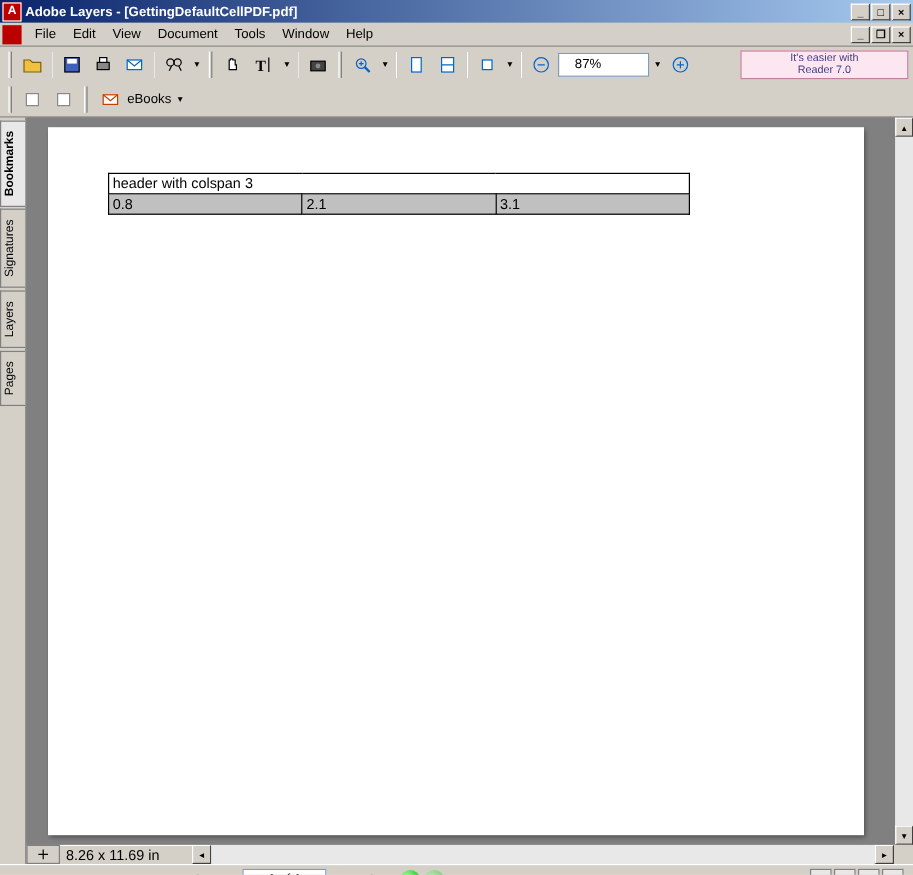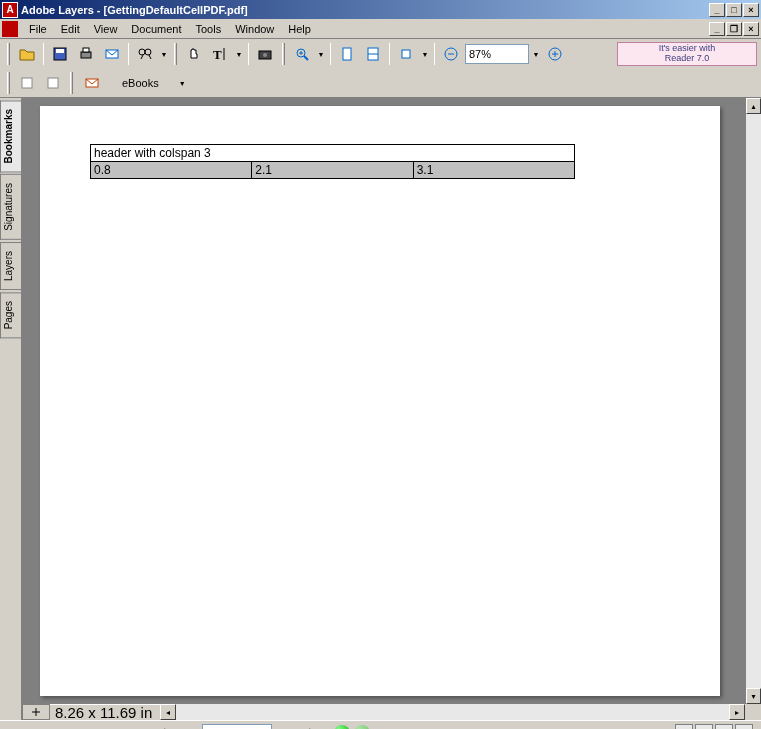--- a/index.html
+++ b/index.html
@@ -15,23 +15,23 @@
 .menubar .app-icon2 { width: 16px; height: 16px; background: #b00; margin-right: 4px; }
 .menubar .menuitem { padding: 12px 7px; cursor: pointer; }
 .menubar .mdi-btns { margin-left: auto; display: flex; gap: 1px; }
 
 .toolbar-area { background: #d4d0c8; border-bottom: 1px solid #808080; }
 .toolbar-row { display: flex; align-items: center; height: 30px; padding: 2px 4px; gap: 2px; }
 .tb-grip { width: 3px; height: 22px; border-left: 1px solid #fff; border-right: 1px solid #808080; margin: 0 3px; }
 .tb-btn { width: 24px; height: 24px; display: flex; align-items: center; justify-content: center; border: 1px solid transparent; cursor: pointer; }
 .tb-sep { width: 1px; height: 22px; background: #808080; margin: 0 2px; border-right: 1px solid #fff; }
 .tb-drop { width: 10px; display: flex; align-items: center; justify-content: center; font-size: 7px; cursor: pointer; }
-.zoom-input { width: 64px; height: 20px; border: 1px solid #7f9db9; background: white; padding: 0 3px; font-size: 11px; }
+.zoom-input { width: 76px; height: 20px; border: 1px solid #7f9db9; background: white; padding: 0 13px; font-size: 11px; }
 .promo { margin-left: auto; background: #fce6f0; border: 1px solid #c080a0; height: 24px; width: 140px; display: flex; align-items: center; justify-content: center; font-size: 9px; color: #404080; text-align: center; line-height: 1.1; cursor: pointer; }
-.ebooks-btn { display: flex; align-items: center; height: 24px; padding: 0 5px; gap: 20px; border: 1px solid transparent; cursor: pointer; }
+.ebooks-btn { display: flex; align-items: center; height: 24px; padding: 0 5px; gap: 4px; border: 1px solid transparent; cursor: pointer; }
 
 .main-area { display: flex; height: 622px; background: #808080; }
 .sidebar { width: 22px; background: #d4d0c8; border-right: 1px solid #808080; display: flex; flex-direction: column; }
 .sidetab { writing-mode: vertical-rl; transform: rotate(180deg); padding: 8px 2px; font-size: 10px; background: #d4d0c8; border: 1px solid #808080; border-left: none; cursor: pointer; text-align: center; margin-top: 2px; }
 .sidetab.active { font-weight: bold; background: #e8e8e8; }
 
 .doc-area { flex: 1; display: flex; flex-direction: column; background: #808080; position: relative; }
 .doc-scroll { flex: 1; display: flex; position: relative; overflow: hidden; }
 .page-wrap { flex: 1; background: #808080; padding: 8px 0 0 18px; overflow: hidden; }
 .page { width: 680px; height: 590px; background: white; box-shadow: 2px 2px 4px rgba(0,0,0,0.4); padding: 38px 50px; }
@@ -39,21 +39,21 @@
 .pdf-table { border-collapse: collapse; width: 485px; }
 .pdf-table td { border: 1px solid #000; padding: 1px 3px; font-family: Arial; font-size: 12px; height: 16px; margin-top: 20px; }
 .pdf-table .shaded td { background: #c0c0c0; }
 
 .vscroll { width: 16px; background: #d4d0c8; border-left: 1px solid #808080; display: flex; flex-direction: column; }
 .vscroll .arrow { height: 16px; background: #d4d0c8; border: 1px solid #fff; border-right-color: #404040; border-bottom-color: #404040; display: flex; align-items: center; justify-content: center; font-size: 8px; cursor: pointer; }
 .vscroll .track { flex: 1; background: #e8e8e8; }
 
 .hstrip { height: 16px; display: flex; background: #d4d0c8; }
 .hstrip .sizebox { width: 28px; border: 1px solid #808080; display: flex; align-items: center; justify-content: center; }
-.hstrip .dims { width: 110px; display: flex; align-items: center; padding: 4px 5px; font-size: 15px; border-top: 1px solid #fff; }
+.hstrip .dims { width: 110px; display: flex; align-items: center; padding: 4px 5px; font-size: 12px; border-top: 1px solid #fff; }
 .hstrip .harrow { width: 16px; border: 1px solid #fff; border-right-color: #404040; border-bottom-color: #404040; display: flex; align-items: center; justify-content: center; font-size: 8px; cursor: pointer; }
 .hstrip .htrack { flex: 1; background: #e8e8e8; }
 
 .statusbar { height: 24px; background: #d4d0c8; border-top: 1px solid #fff; display: flex; align-items: center; padding: 0 8px; gap: 4px; }
 .statusbar .nav-group { margin: 0 auto; display: flex; align-items: center; gap: 4px; }
 .nav-btn { width: 18px; height: 18px; display: flex; align-items: center; justify-content: center; cursor: pointer; color: #808080; font-size: 10px; }
 .page-input { width: 70px; height: 18px; border: 1px solid #7f9db9; background: white; text-align: center; font-size: 11px; }
 .green-btn { width: 16px; height: 16px; border-radius: 50%; background: radial-gradient(circle at 30% 30%, #8f8, #0a0); cursor: pointer; display: flex; align-items: center; justify-content: center; color: white; font-size: 8px; }
 .view-btns { display: flex; gap: 2px; margin-left: auto; }
 .view-btn { width: 18px; height: 18px; border: 1px solid #808080; background: #e8e8e8; cursor: pointer; }

